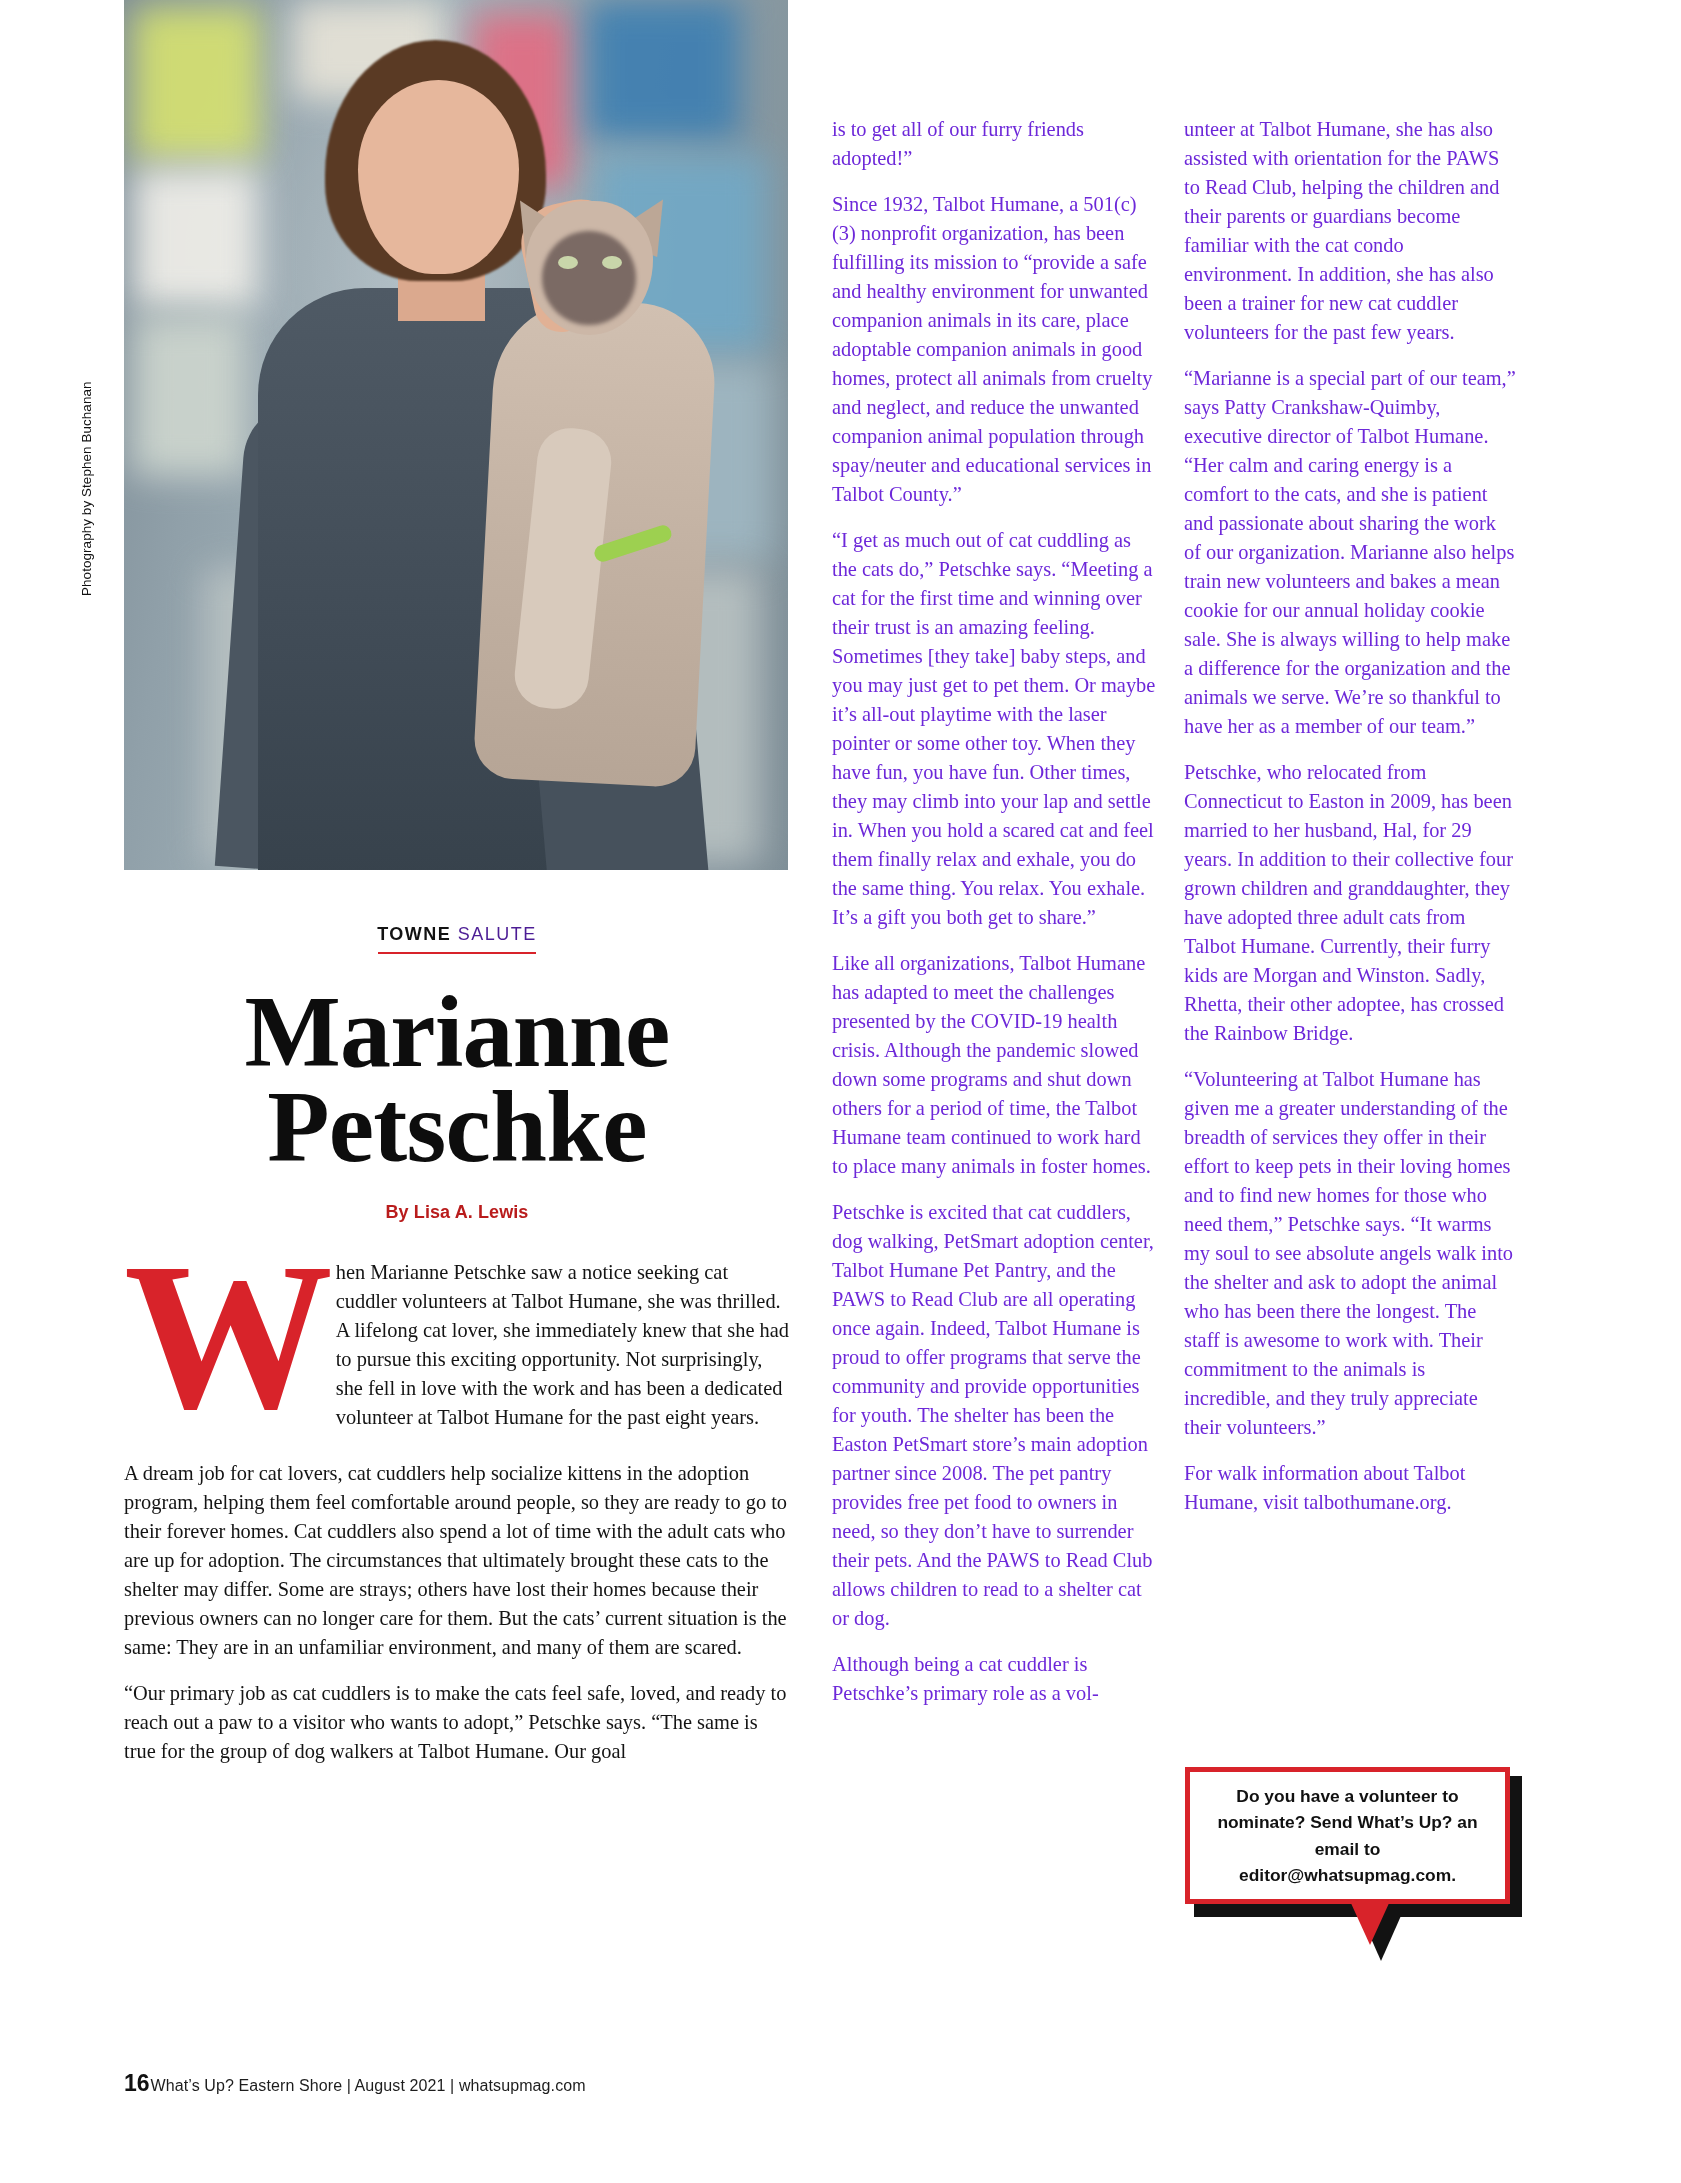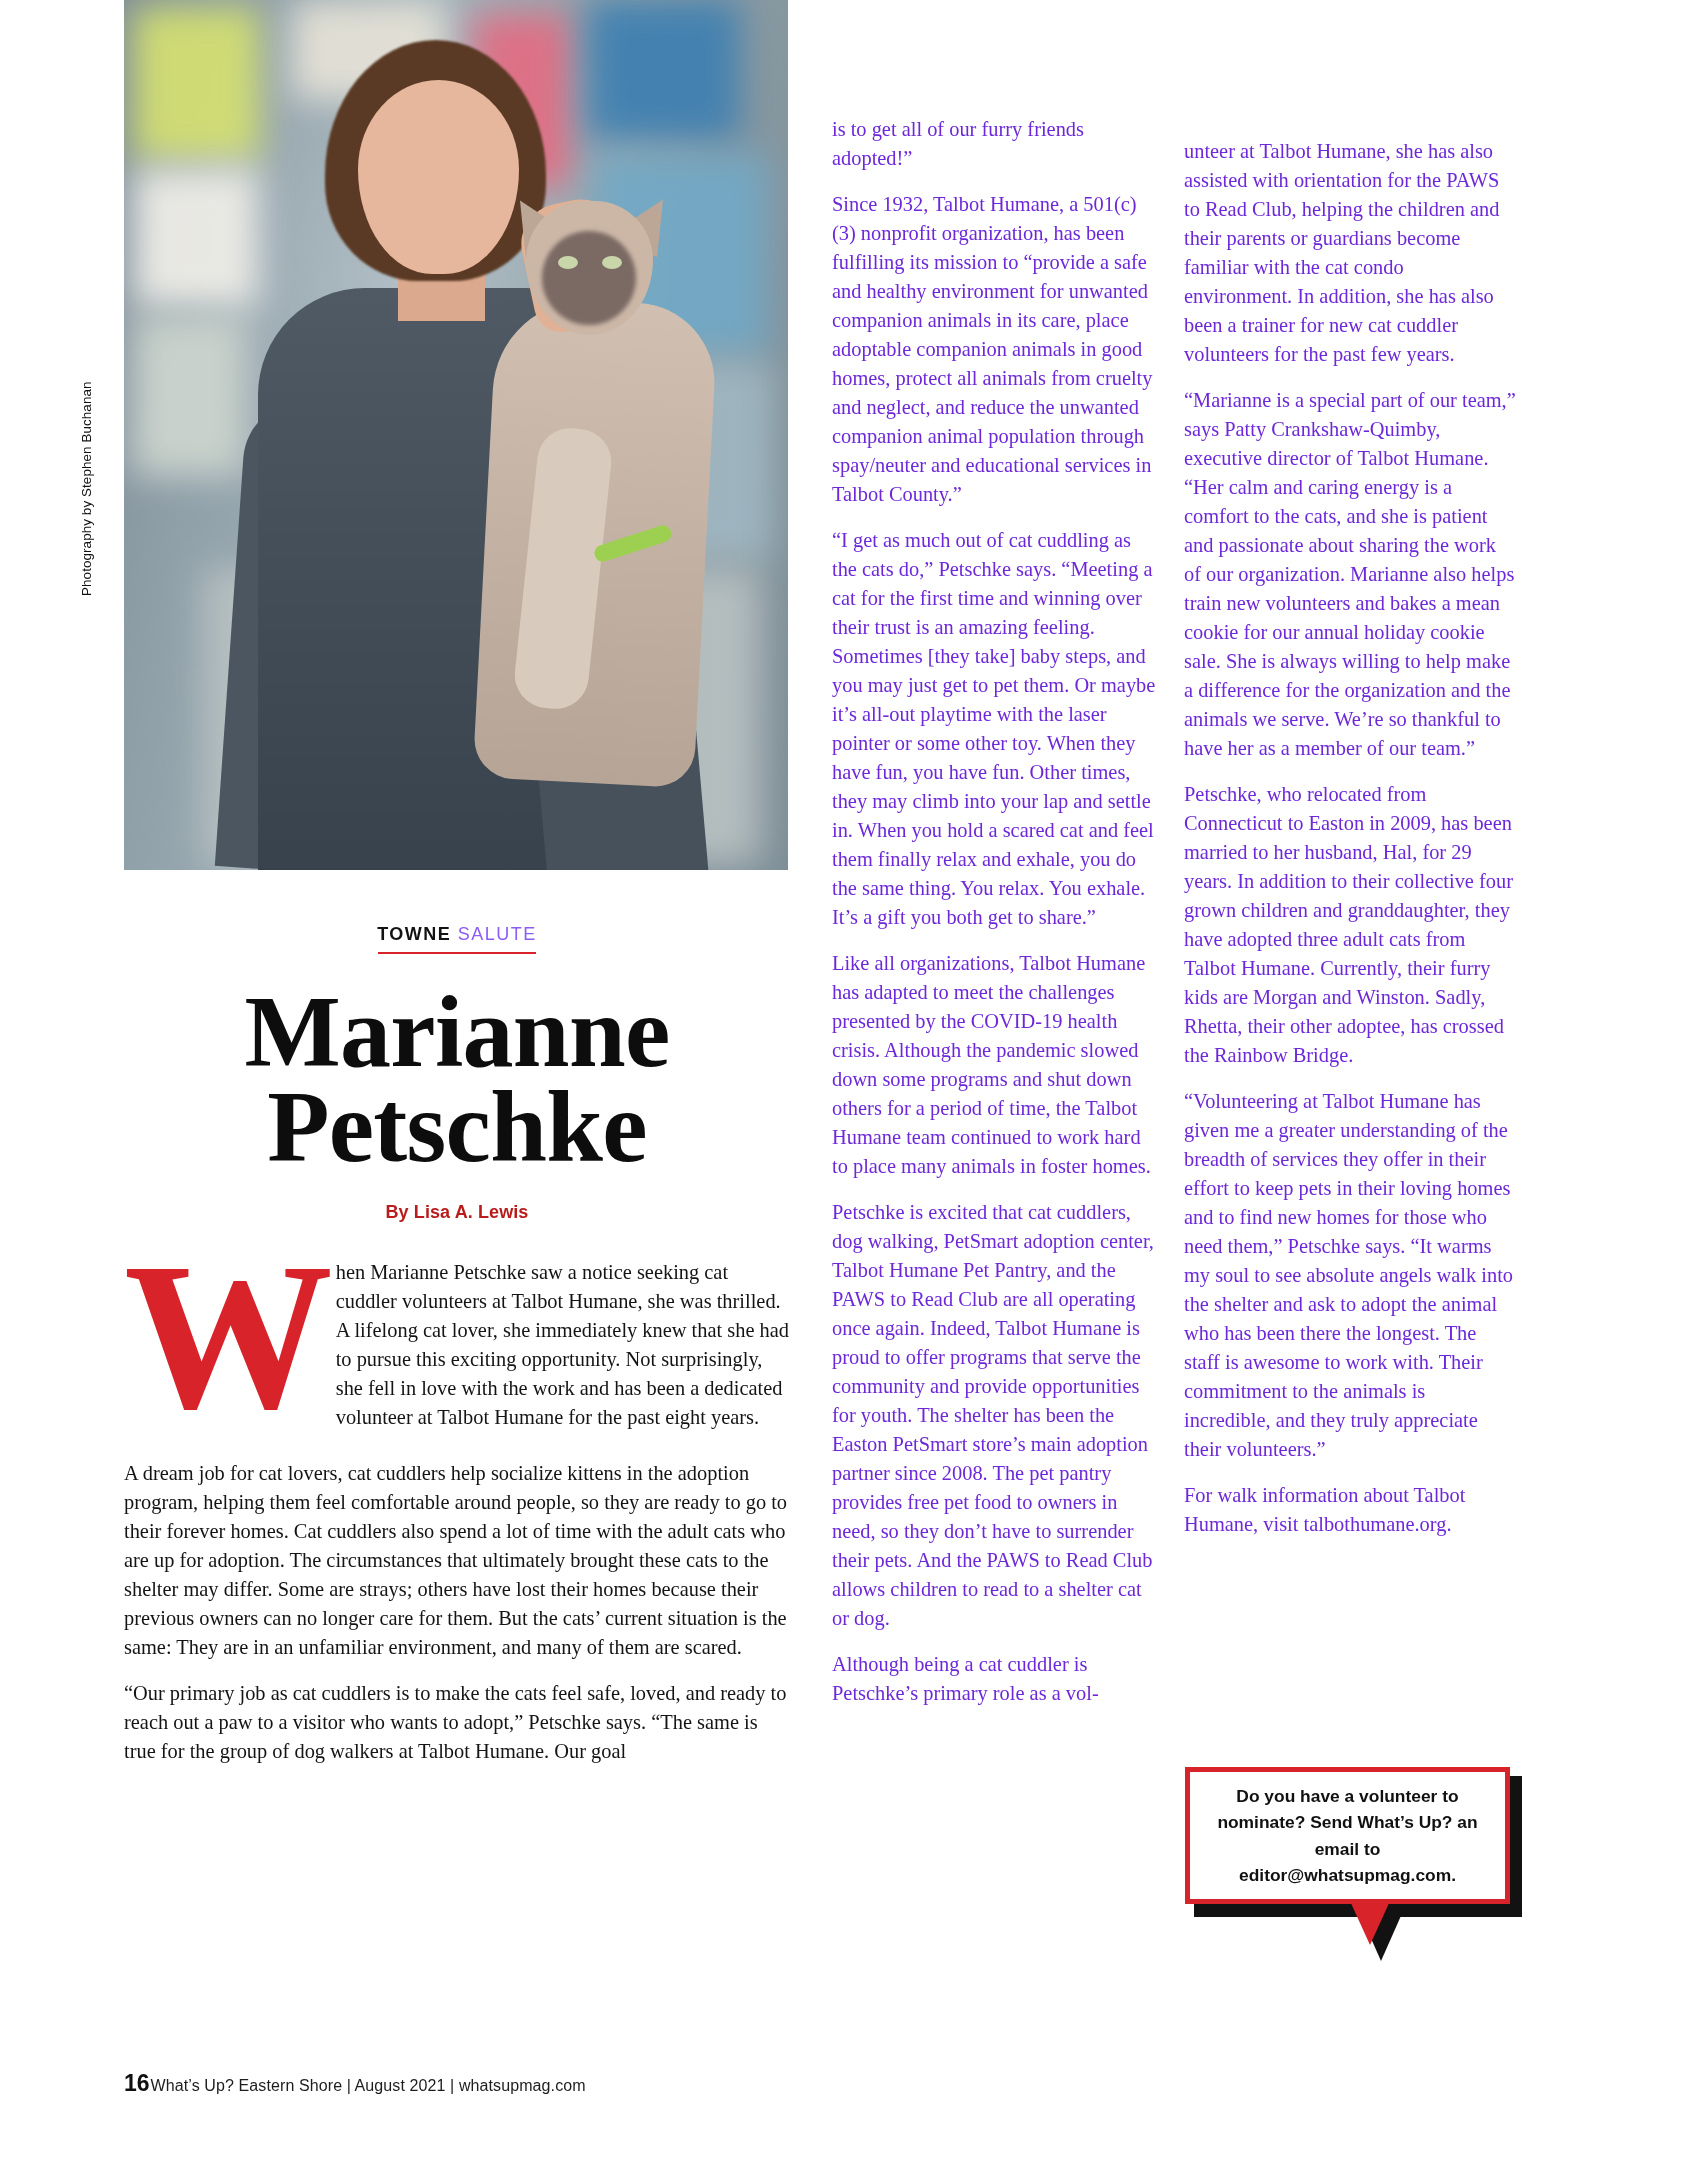--- a/index.html
+++ b/index.html
@@ -184,21 +184,21 @@
   }
 
   .kicker {
     text-align: center;
     font-family: "Liberation Sans", sans-serif;
     font-size: 18px;
     letter-spacing: 1.5px;
     margin-bottom: 6.7px;
   }
   .kicker .k-bold { font-weight: bold; color: #121212; }
-  .kicker .k-light { font-weight: normal; color: #8b5cf6; }
+  .kicker .k-light { font-weight: normal; color: #4c1d95; }
   .kicker-rule {
     width: 158px;
     height: 2.7px;
     background: #d8232a;
     margin: 6.7px auto 0 auto;
   }
 
   .headline {
     text-align: center;
     font-family: "Liberation Serif", serif;
@@ -258,21 +258,20 @@
     left: 832px;
     top: 115px;
     width: 324px;
   }
   
   .right-col {
     position: absolute;
     left: 1184px;
     top: 115px;
     width: 332px;
-    margin-top: 22px;
   }
   .col-text {
     font-family: "Liberation Serif", serif;
     font-size: 20.4px;
     line-height: 1.42;
     color: #6d28d9;
   }
   .col-text p { margin: 0 0 17.4px 0; }
 
   

